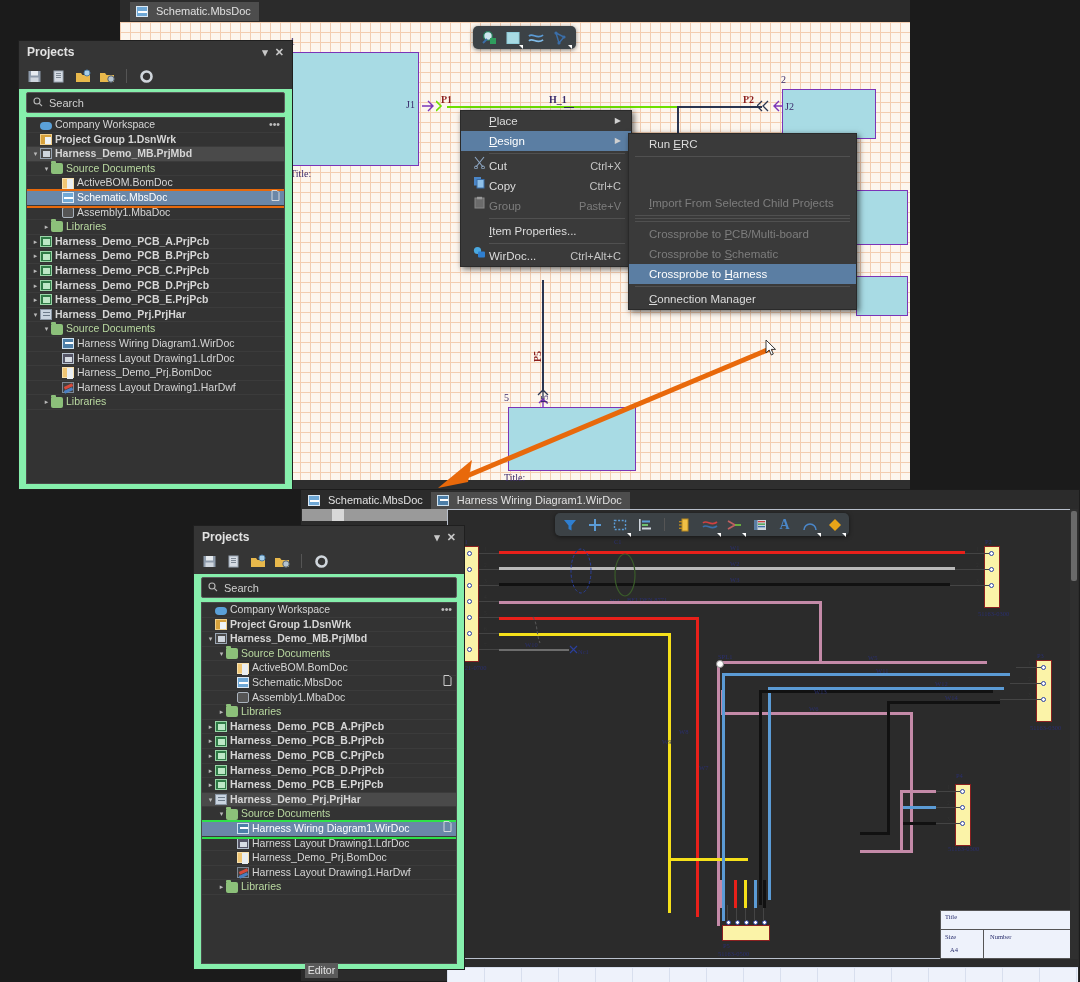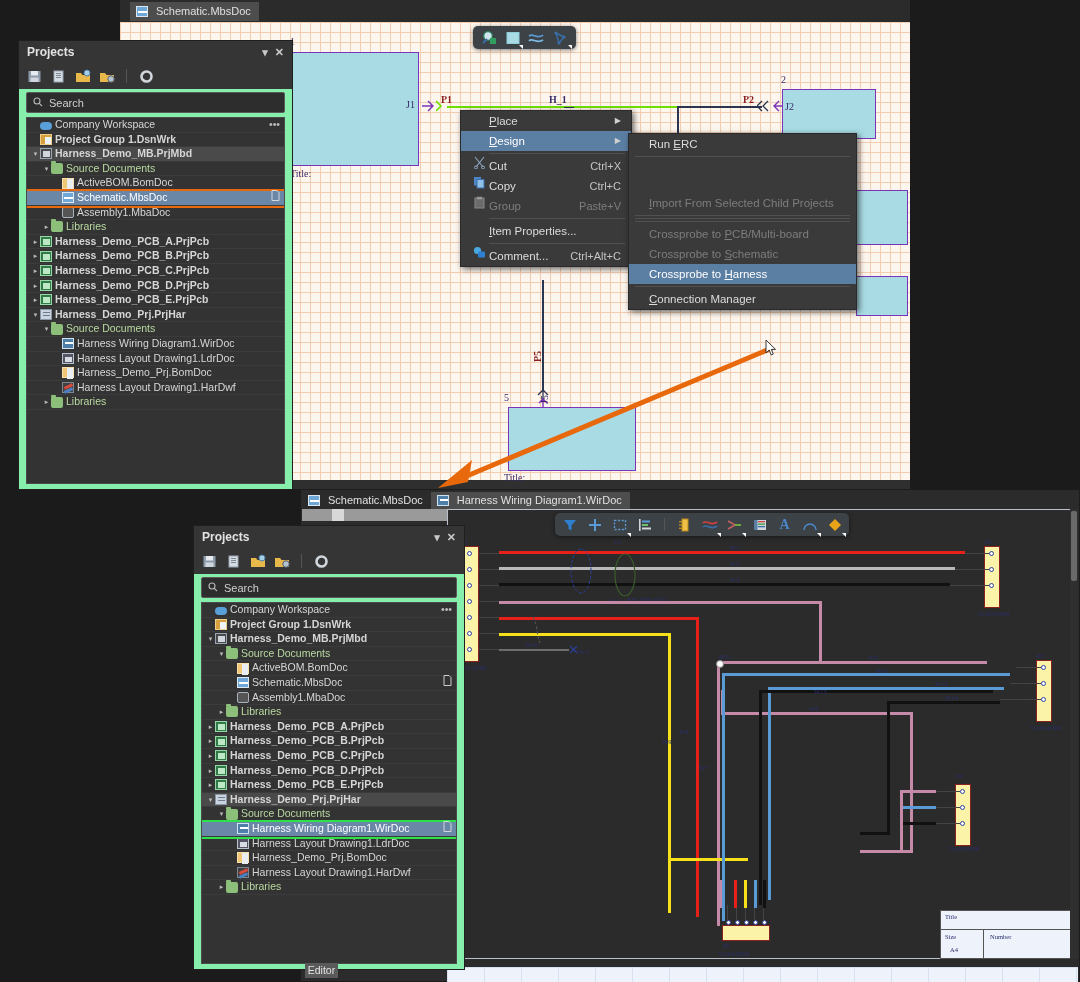--- a/index.html
+++ b/index.html
@@ -407,21 +407,21 @@
     <div class="mi">
       <span class="micon"></span>
       <span class="mtxt"><span class="u">I</span>tem Properties...</span>
     </div>
     <div class="msep"></div>
     <div class="mi">
       <span class="micon"><svg width="13" height="13" viewBox="0 0 13 13">
           <circle cx="4.5" cy="4.5" r="3.6" fill="#4aa8e0"></circle>
           <rect x="5" y="5.5" width="7" height="6" rx="1" fill="#2f7fd0"></rect>
         </svg></span>
-      <span class="mtxt">Comment...</span>
+      <span class="mtxt">WirDoc...</span>
       <span class="mkey">Ctrl+Alt+C</span>
     </div>
   </div>
 
 <div class="abs menu" style="left:628px;top:133px;width:227px;" id="submenu">
     <div class="mi" style="padding-left: 20px;">
       <span class="mtxt">Run <span class="u">E</span>RC</span>
     </div>
     <div class="msep2"></div>
     <div class="mi dis" style="padding-left: 20px; margin-top: 36px;">

